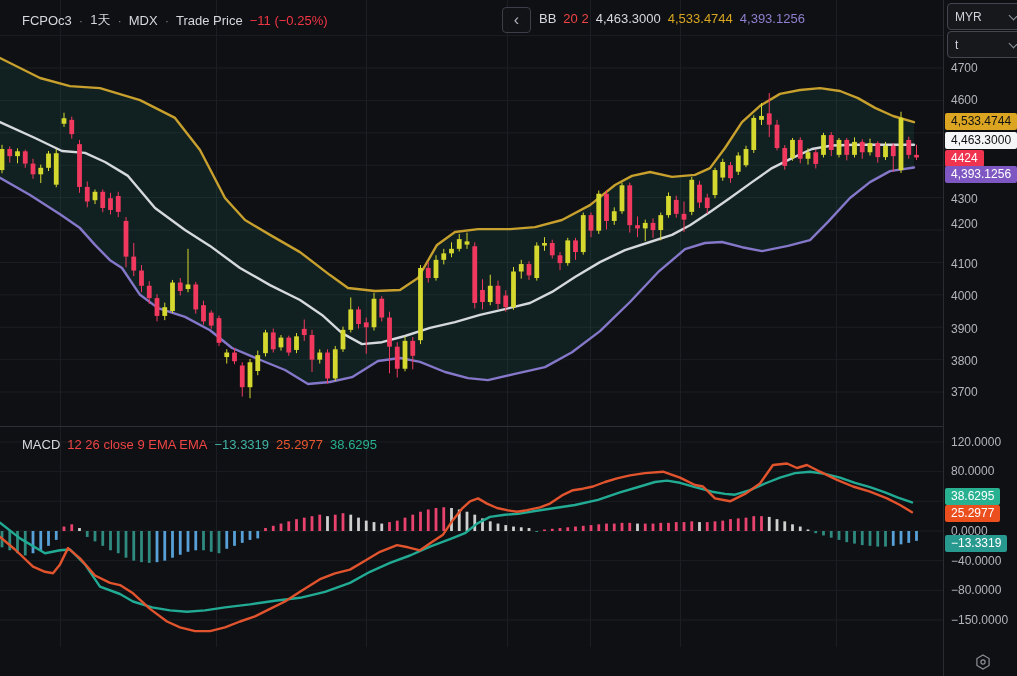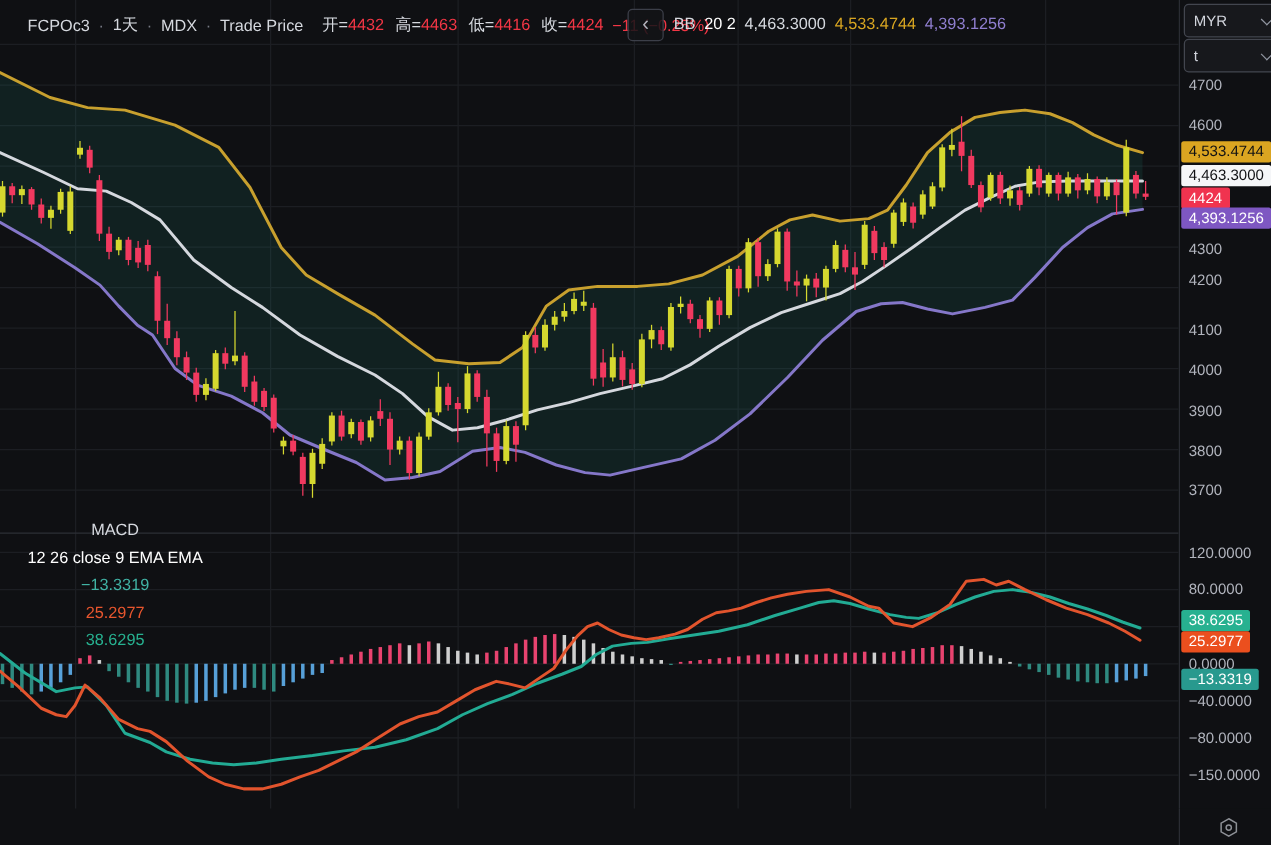--- a/index.html
+++ b/index.html
@@ -10,23 +10,23 @@
   .price-axis{position:absolute;left:943px;top:0;width:74px;height:647px;border-left:1px solid #2a2c33;background:#0f1013;z-index:5;}
   .time-axis{position:absolute;left:0;top:647px;width:1017px;height:29px;border-top:1px solid #2a2c33;background:#0f1013;z-index:5;}
   .corner-sep{position:absolute;left:943px;top:647px;height:29px;width:0;border-left:1px solid #2a2c33;z-index:6;}
   .tick{position:absolute;left:7px;height:16px;line-height:16px;font-size:12px;color:#b2b5be;white-space:nowrap;}
   .badge{position:absolute;left:1px;padding:0 6px;height:17px;line-height:17px;font-size:12px;border-radius:2px;white-space:nowrap;}
   .t-tick{position:absolute;top:7px;width:48px;text-align:center;font-size:12px;color:#c6c9d0;}
   
   .legend{position:absolute;display:flex;align-items:center;gap:7px;font-size:13px;z-index:10;white-space:nowrap;}
   .lg-main{left:22px;top:11px;}
   .lg-bb{left:539px;top:11px;}
-  .lg-macd{left:22px;top:416px;flex-direction:column;}
+  .lg-macd{left:22px;top:437px;}
   .lg-text{color:#d5d8de;}
-  .lg-dim{color:#ffffff;}
+  .lg-dim{color:#ef4444;}
   .lg-red{color:#f23645;}
   .sep{color:#787b86;}
   .ohlc-group{display:flex;gap:9px;margin-left:8px;}
   .collapse-btn{position:absolute;left:502px;top:7px;width:27px;height:24px;border:1px solid #3c3f49;border-radius:4px;
       background:rgba(19,20,24,.85);color:#b2b5be;display:flex;align-items:center;justify-content:center;
       font-size:16px;line-height:1;z-index:10;cursor:pointer;}
   
   .dd{position:absolute;left:947px;width:62px;height:25px;border:1px solid #43464f;border-radius:4px;background:#17181c;
       color:#d1d4dc;font-size:12px;display:flex;align-items:center;justify-content:space-between;padding:0 7px;z-index:10;cursor:pointer;}
   .dd-1{top:3px;} .dd-2{top:31px;}
@@ -433,26 +433,20 @@
     </svg>
 
   <div class="legend lg-main">
     <span class="lg-text">FCPOc3</span>
     <span class="sep">·</span>
     <span class="lg-text">1天</span>
     <span class="sep">·</span>
     <span class="lg-text">MDX</span>
     <span class="sep">·</span>
     <span class="lg-text">Trade Price</span>
-    <span class="ohlc-group">
-      <span><span class="lg-text">开=</span><span class="lg-red">4432</span></span>
-      <span><span class="lg-text">高=</span><span class="lg-red">4463</span></span>
-      <span><span class="lg-text">低=</span><span class="lg-red">4416</span></span>
-      <span><span class="lg-text">收=</span><span class="lg-red">4424</span></span>
-    </span>
     <span class="lg-red">−11 (−0.25%)</span>
   </div>
 
   <div class="collapse-btn">
     <span>‹</span>
   </div>
 
   <div class="legend lg-bb">
     <span class="lg-text">BB</span>
     <span class="lg-dim">20 2</span>

